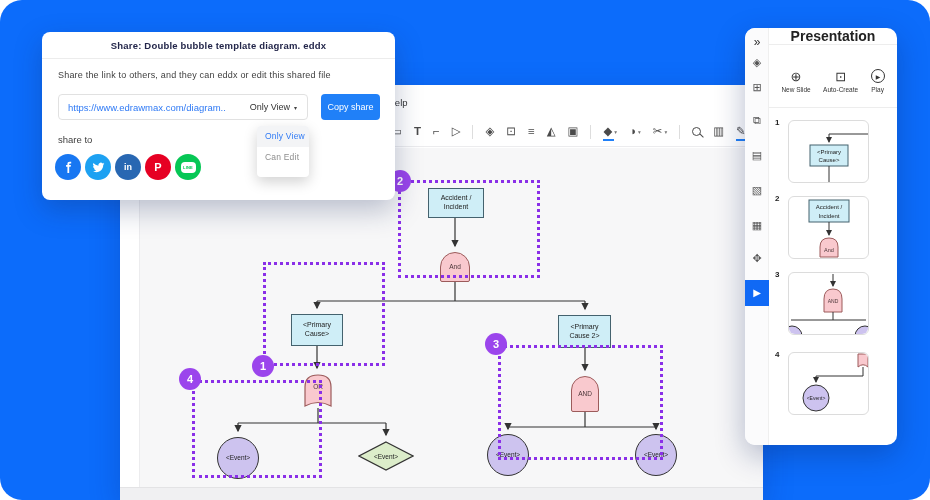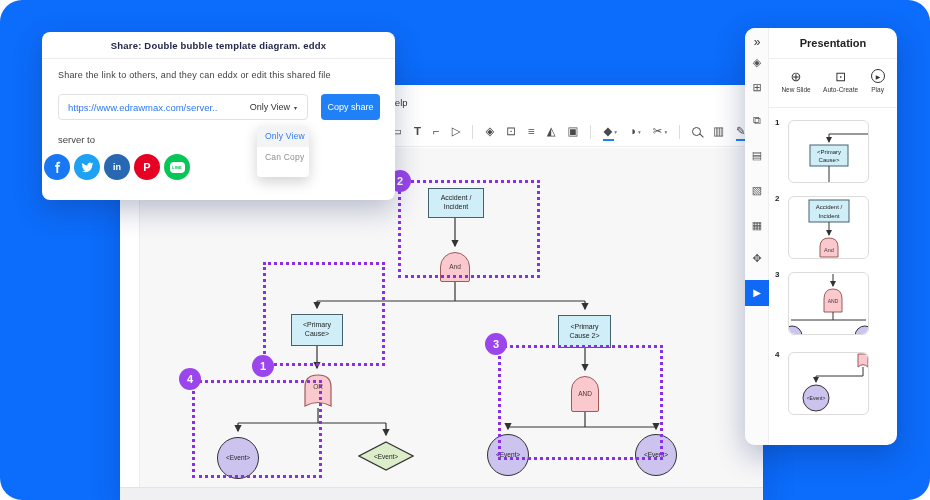--- a/index.html
+++ b/index.html
@@ -43,42 +43,42 @@
              font-size:9.5px;font-weight:bold;color:#23264a;letter-spacing:.2px}
   .dlg-desc{position:absolute;left:16px;top:38px;font-size:9px;color:#3f3f3f;letter-spacing:.2px}
   .dlg-input{position:absolute;left:16px;top:62px;width:250px;height:26px;border:1px solid #e1e1e1;border-radius:4px;
              display:flex;align-items:center;background:#fff}
   .dlg-link{font-size:9.5px;color:#2f7af5;padding-left:9px;white-space:nowrap;overflow:hidden;flex:1}
   .dlg-perm{font-size:9px;color:#333;padding-right:10px;display:flex;align-items:center;gap:4px;cursor:default}
   .dlg-perm .pcaret{font-size:6px;color:#444}
   .dlg-copy{position:absolute;left:279px;top:62px;width:59px;height:26px;background:#2080f8;border:none;border-radius:4px;
             color:#fff;font-size:9px;display:flex;align-items:center;justify-content:center}
   .dlg-shareto{position:absolute;left:16px;top:102px;font-size:9.5px;color:#3f3f3f}
-  .socrow{position:absolute;left:2px;top:122px;display:flex;gap:4px}
+  .socrow{position:absolute;left:13px;top:122px;display:flex;gap:4px}
   .soc{width:26px;height:26px;border-radius:50%;display:flex;align-items:center;justify-content:center;color:#fff}
   .soc.fb{background:#1877f2}.soc.tw{background:#1da1f2}.soc.li{background:#2867b2;font-size:9px;font-weight:bold}
   .soc.pin{background:#e60023;font-size:11px;font-weight:bold}.soc.line{background:#06c755}
   .linebubble{width:15px;height:11px;background:#fff;border-radius:4px;display:flex;align-items:center;justify-content:center;
               font-size:4px;font-weight:bold;color:#06c755;letter-spacing:.2px}
 
   
   .ddmenu{position:absolute;left:257px;top:126px;width:52px;background:#fff;border-radius:4px;
           box-shadow:0 5px 14px rgba(0,0,0,.18);z-index:50;padding-bottom:9px;overflow:hidden}
   .mi{height:21px;line-height:21px;padding-left:8px;font-size:8.5px;letter-spacing:.2px}
   .mi.sel{color:#2f7af5;background:#f3f4f6}
   .mi.dis{color:#8e8e8e}
 
   
   .panel{position:absolute;left:745px;top:28px;width:152px;height:417px;background:#fff;border-radius:10px;
          box-shadow:0 10px 30px rgba(10,30,90,.3);z-index:60;overflow:hidden}
   .pstrip{position:absolute;left:0;top:0;bottom:0;width:24px;background:#fbfbfc;border-right:1px solid #efefef}
   .sic{position:absolute;left:0;width:24px;text-align:center;color:#555;font-size:11px;line-height:1;cursor:default}
   .sic.active{background:#1069f5;color:#fff;height:26px;line-height:26px;font-size:10px}
-  .phead{position:absolute;left:24px;top:0;right:0;height:31px;border-bottom:1px solid #ededed;display:flex;
-         align-items:center;justify-content:center;font-size:11px;font-weight:bold;color:#222}
+  .phead{position:absolute;left:24px;top:0;right:0;height:17px;border-bottom:1px solid #ededed;display:flex;
+         align-items:center;justify-content:center;font-size:14px;font-weight:bold;color:#222}
   .pact{position:absolute;top:27px;left:24px;right:0;height:53px;border-bottom:1px solid #ededed;
         display:flex;justify-content:space-evenly;align-items:center}
   .pa-item{display:flex;flex-direction:column;align-items:center;gap:3px;color:#333}
   .pa-ico{font-size:13px;line-height:1;color:#333}
   .pa-play{width:14px;height:14px;border:1.2px solid #333;border-radius:50%;display:flex;align-items:center;
            justify-content:center;font-size:6px;padding-left:1px}
   .pa-lbl{font-size:6.5px;color:#333}
   .slideno{position:absolute;left:30px;font-size:8px;font-weight:bold;color:#222}
   .thumb{position:absolute;left:43px;width:81px;height:63px;background:#fff;border:1px solid #dcdcdc;border-radius:6px}
   .thumb svg{display:block;border-radius:6px}
@@ -187,28 +187,28 @@
       <div class="badge" style="left:269px;top:22px">2</div>
       <div class="badge" style="left:365px;top:185px">3</div>
       <div class="badge" style="left:59px;top:220px">4</div>
     </div>
   </div>
 
   <div class="dialog">
     <div class="dlg-title">Share: Double bubble template diagram. eddx</div>
     <div class="dlg-desc">Share the link to others, and they can eddx or edit this shared file</div>
     <div class="dlg-input">
-      <div class="dlg-link">https://www.edrawmax.com/server..</div>
+      <div class="dlg-link">https://www.edrawmax.com/diagram..</div>
       <div class="dlg-perm">
         <span>Only View</span>
         <span class="pcaret">▾</span>
       </div>
     </div>
     <button class="dlg-copy">Copy share</button>
-    <div class="dlg-shareto">server to</div>
+    <div class="dlg-shareto">share to</div>
     <div class="socrow">
       <div class="soc fb">
         <svg width="13" height="13" viewBox="0 0 24 24" fill="#fff">
             <path d="M15 4.5h2V1.2h-2.8c-2.8 0-4.2 1.7-4.2 4.1V7.5H7.5v3.2H10V22h3.3V10.7h2.7l.5-3.2h-3.2V5.8c0-.8.3-1.3 1.7-1.3z"></path>
           </svg>
       </div>
       <div class="soc tw">
         <svg width="13" height="13" viewBox="0 0 24 24" fill="#fff">
             <path d="M23 5.1c-.8.4-1.7.6-2.6.8a4.5 4.5 0 0 0 2-2.5c-.9.5-1.9.9-2.9 1.1a4.5 4.5 0 0 0-7.7 4.1A12.8 12.8 0 0 1 2.5 3.9a4.5 4.5 0 0 0 1.4 6 4.4 4.4 0 0 1-2-.5v.1c0 2.1 1.5 3.9 3.6 4.4a4.5 4.5 0 0 1-2 .1 4.5 4.5 0 0 0 4.2 3.1A9 9 0 0 1 1 18.6a12.7 12.7 0 0 0 6.9 2c8.3 0 12.8-6.9 12.8-12.8v-.6c.9-.6 1.6-1.4 2.3-2.1z"></path>
           </svg>
@@ -216,21 +216,21 @@
       <div class="soc li">in</div>
       <div class="soc pin">P</div>
       <div class="soc line">
         <div class="linebubble">LINE</div>
       </div>
     </div>
   </div>
 
   <div class="ddmenu">
     <div class="mi sel">Only View</div>
-    <div class="mi dis">Can Copy</div>
+    <div class="mi dis">Can Edit</div>
   </div>
 
   <div class="panel">
     <div class="pstrip">
       <span class="sic" style="top:8px;font-size:12px;color:#333">»</span>
       <span class="sic" style="top:29px">◈</span>
       <span class="sic" style="top:54px">⊞</span>
       <span class="sic" style="top:87px">⧉</span>
       <span class="sic" style="top:122px">▤</span>
       <span class="sic" style="top:157px">▧</span>

